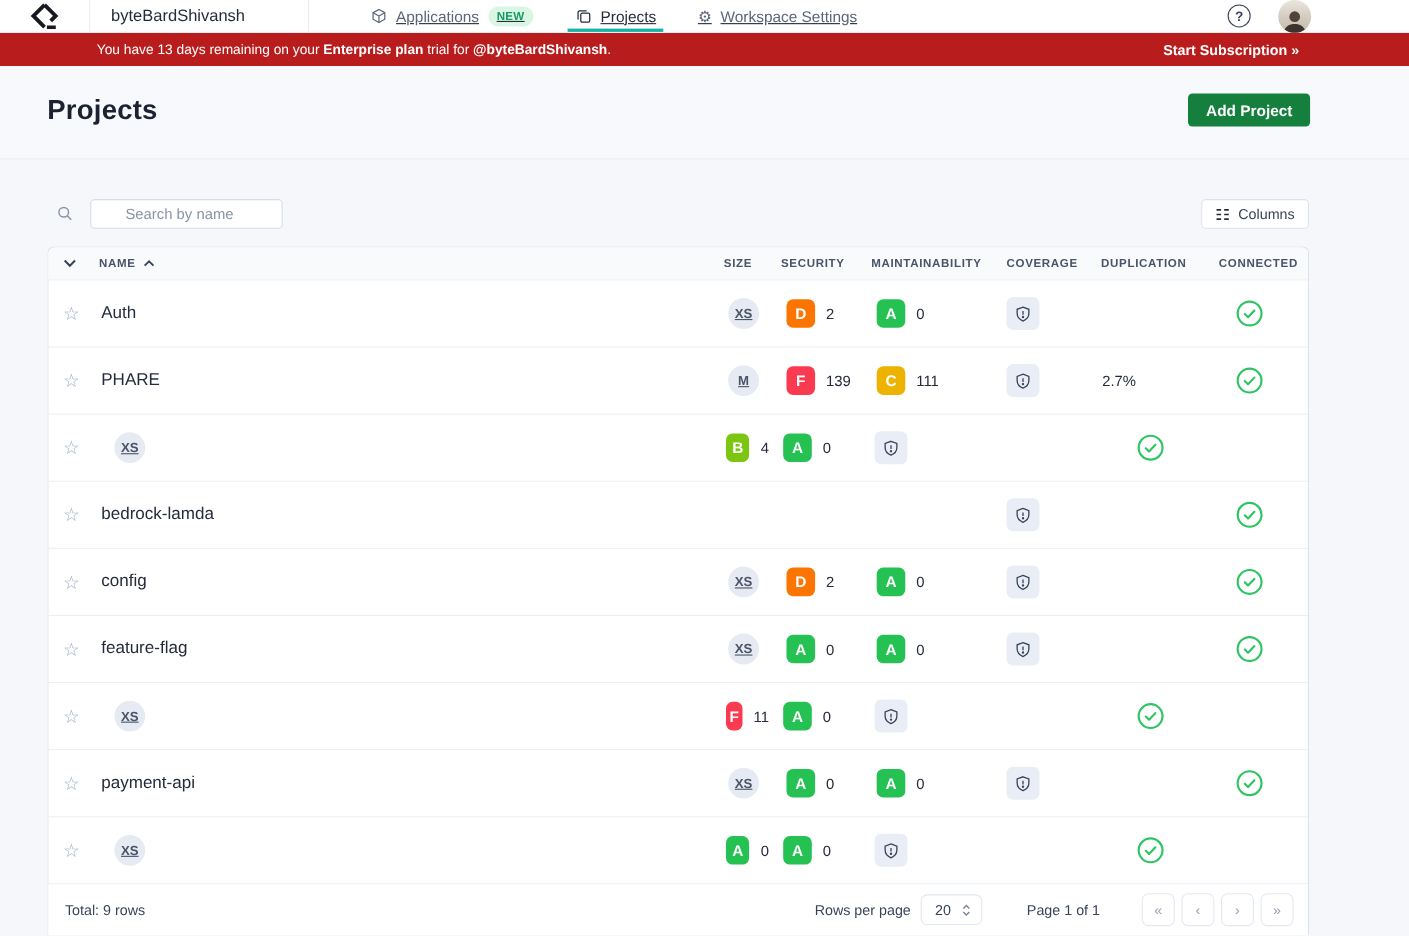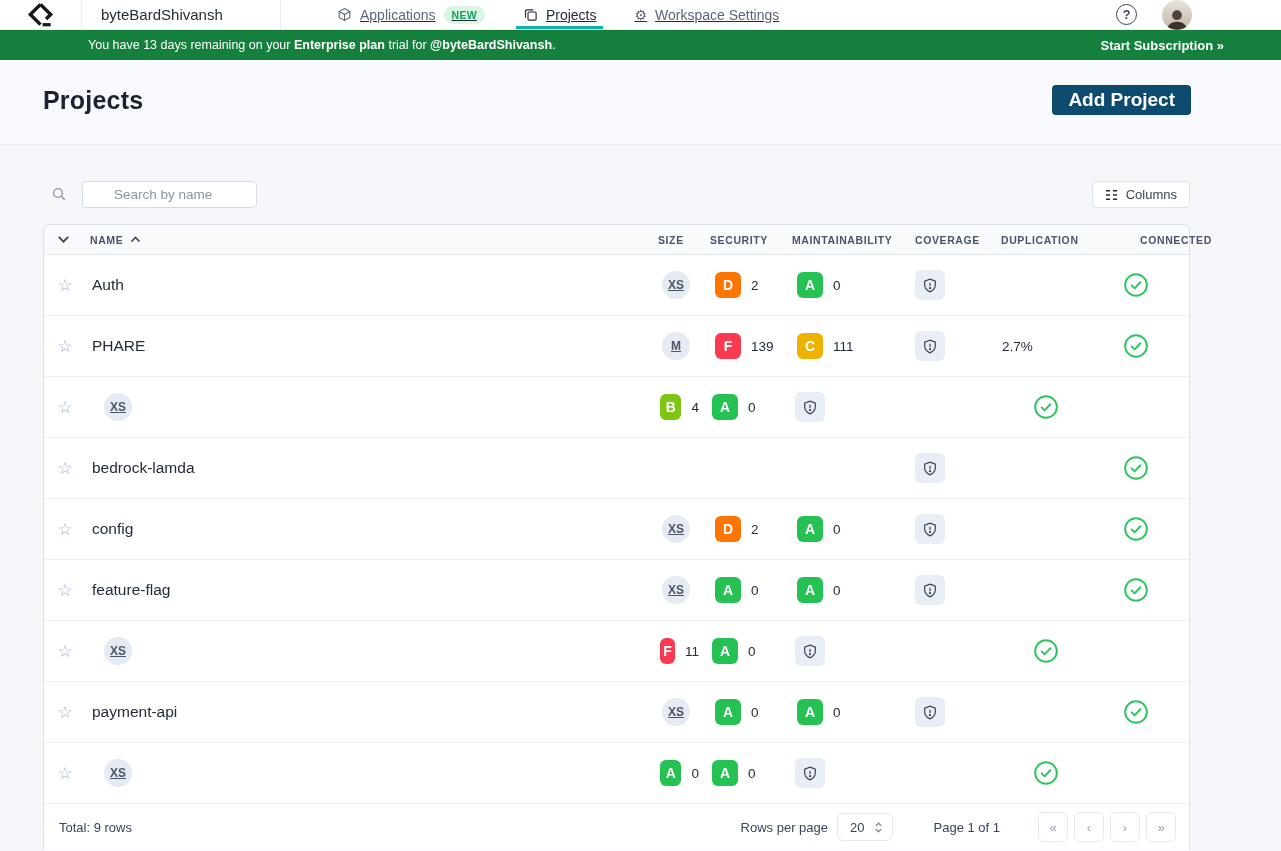--- a/index.html
+++ b/index.html
@@ -14,43 +14,43 @@
   .ws-name { width:199px; display:flex; align-items:center; padding-left:19px; font-size:15px; color:#252b3a; border-right:1px solid #e9edf2; }
   .tabs { display:flex; align-items:stretch; margin-left:56px; gap:38px;text-decoration:underline; }
   .tab { display:flex; align-items:center; gap:8px; font-size:14px; color:#5c6679; position:relative; cursor:pointer; white-space:nowrap; }
   .tab.active { color:#242b3a; }
   .tab.active::after { content:""; position:absolute; left:-7px; right:-7px; bottom:0; height:3px; background:#13b3a8; }
   .badge-new { background:#d9f6e4; color:#189a63; font-size:10.5px; font-weight:bold; letter-spacing:.3px; padding:3px 8px; border-radius:10px; }
   .nav-right { margin-left:auto; display:flex; align-items:center; gap:25px; padding-right:89px; }
   .help-circle { width:21px; height:21px; border:1.7px solid #39445a; border-radius:50%; display:flex; align-items:center; justify-content:center; font-size:12.5px; font-weight:bold; color:#39445a; cursor:pointer; }
   .avatar { width:30px; height:30px; border-radius:50%; overflow:hidden; background:linear-gradient(#eae5de 0%, #d3cabf 55%, #c3b9ac 100%); display:flex; align-items:flex-end; justify-content:center; cursor:pointer; }
   
-  .banner { height:30px; background:#15803d; color:#fff; display:flex; align-items:center; font-size:12.5px; padding:0 57px 0 88px; }
+  .banner { height:30px; background:#b91c1c; color:#fff; display:flex; align-items:center; font-size:12.5px; padding:0 100px 0 88px; }
   .banner b { font-weight:bold; }
   .banner-cta { margin-left:auto; font-size:13px; font-weight:bold; cursor:pointer; white-space:nowrap; }
   
   .page-head { height:85px; background:#f8f9fc; border-bottom:1px solid #e9ecf2; display:flex; align-items:center; justify-content:space-between; padding:0 90px 4px 43px; }
   .page-title { font-size:25px; font-weight:bold; color:#1c2232; letter-spacing:.2px; }
-  .btn-primary { background:#0c4a6e; color:#fff; border:none; border-radius:4px; height:30px; padding:0 16px; font-size:19px; font-weight:600; font-family:inherit; cursor:pointer; }
+  .btn-primary { background:#15803d; color:#fff; border:none; border-radius:4px; height:30px; padding:0 16px; font-size:14px; font-weight:600; font-family:inherit; cursor:pointer; }
   
   .toolbar { margin:36px 91px 0 43px; display:flex; align-items:center; justify-content:space-between; }
   .search-wrap { position:relative; }
   .search-wrap svg { position:absolute; left:9px; top:6px; }
   .search-input { width:175px; height:27px; border:1px solid #d5dce8; border-radius:4px; background:#fff; padding:0 8px 0 31px; font-size:13.5px; font-family:inherit; color:#242b3a;margin-left:39px; }
   .search-input::placeholder { color:#8a94a6; }
   .btn-light { display:flex; align-items:center; gap:8px; height:27px; padding:0 12px; background:#fff; border:1px solid #dde3ed; border-radius:4px; font-size:13px; color:#39445a; font-family:inherit; cursor:pointer; }
   
   .card { margin:16px 91px 0 43px; background:#fff; border:1px solid #dce2ec; border-bottom:none; border-radius:6px 6px 0 0; }
   .grid-cols { display:grid; grid-template-columns:42px 1fr 55px 85px 120px 80px 90px 115px; align-items:center; }
   .thead { height:30px; background:#f8fafc; border-bottom:1px solid #e2e8f0; border-radius:6px 6px 0 0; font-size:10.5px; font-weight:bold; letter-spacing:.6px; color:#49536a; }
   .th { display:flex; align-items:center; }
   .th-expander { padding-left:13px; }
   .th-name { padding-left:4px; gap:7px; }
   .th-size { padding-left:14px; } .th-sec { padding-left:11px; } .th-maint { padding-left:8px; }
-  .th-cov { padding-left:11px; } .th-dup { padding-left:17px; } .th-conn { padding-left:34px;margin-left:32px; }
+  .th-cov { padding-left:11px; } .th-dup { padding-left:17px; } .th-conn { padding-left:34px; }
   .trow { height:61px; border-bottom:1px solid #eceff4; cursor:pointer; }
   .cell { display:flex; align-items:center; }
   .star-cell { justify-content:center; }
   .star { font-size:17px; color:#9fb0cc; line-height:1; cursor:pointer; }
   .name-cell { padding-left:6px; font-size:15.5px; color:#242b3a; }
   .size-badge { width:28px; height:28px; margin-left:18px; border-radius:50%; background:#e5eaf3; color:#4a5568; font-size:12px; font-weight:600; display:inline-flex; align-items:center; justify-content:center;text-decoration:underline; }
   .grade-badge { width:26px; height:26px; border-radius:6px; color:#fff; font-size:14px; font-weight:bold; display:inline-flex; align-items:center; justify-content:center; }
   .sec-cell .grade-badge { margin-left:16px; } .maint-cell .grade-badge { margin-left:13px; }
   .grade-count { margin-left:10px; font-size:13.5px; color:#242b3a; }
   .shield-btn { width:30px; height:30px; margin-left:11px; border:none; border-radius:6px; background:#e9eef6; display:inline-flex; align-items:center; justify-content:center; cursor:pointer; }

